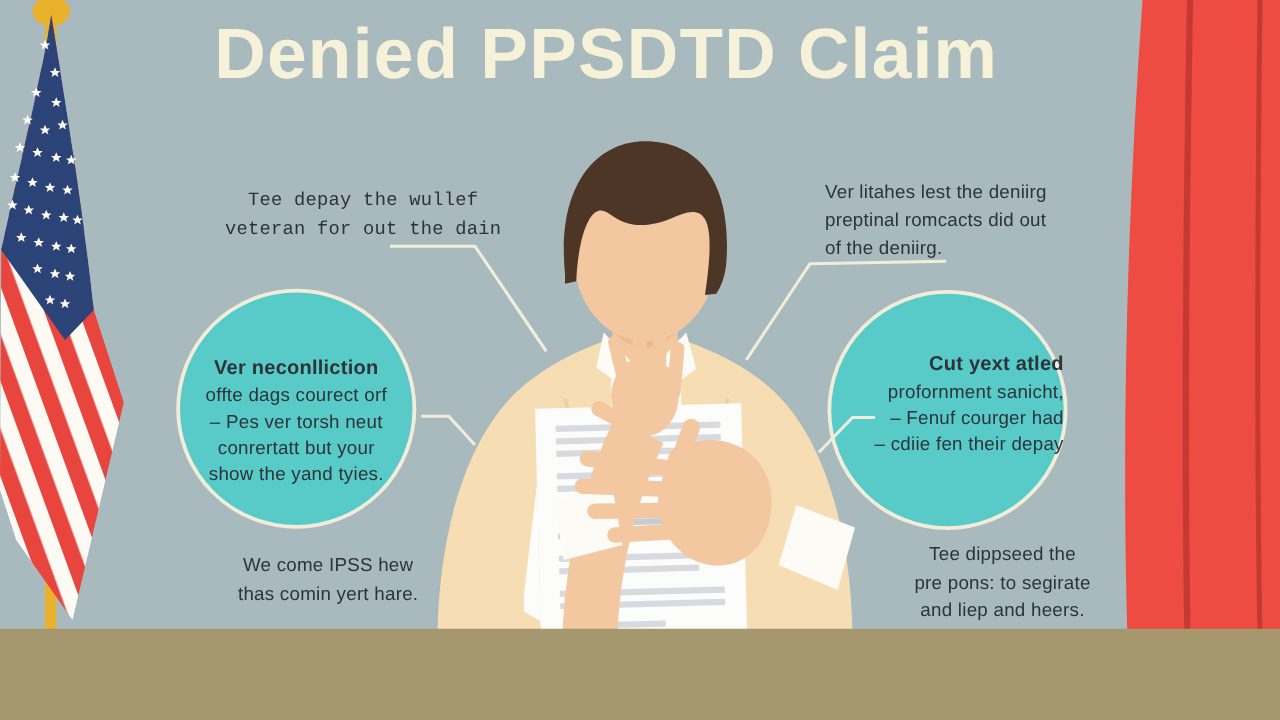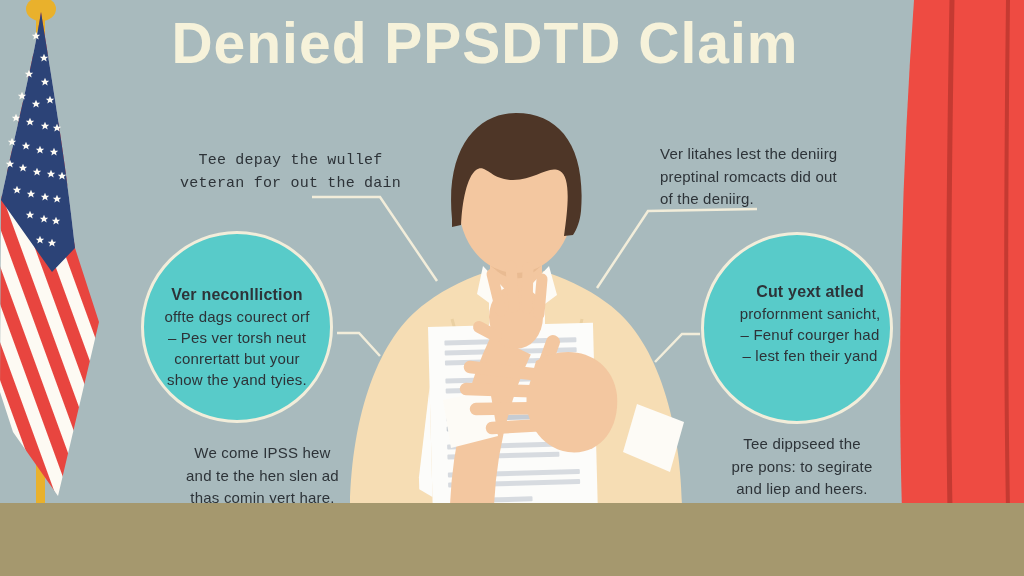--- a/index.html
+++ b/index.html
@@ -23,21 +23,21 @@
   .callout-bottom-left{left:140px;top:442px;width:245px;}
   .callout-bottom-right{left:688px;top:433px;width:228px;}
   .info-circle{
     width:192px;height:192px;border-radius:50%;
     background:var(--teal);border:3px solid var(--ring);
     box-sizing:border-box;color:var(--text);
     font-size:15px;line-height:21px;letter-spacing:.2px;
   }
   .info-circle .heading{font-size:16px;font-weight:bold;margin-bottom:1px;}
   .circle-left{left:141px;top:231px;text-align:center;padding-top:50px;}
-  .circle-right{left:701px;top:232px;text-align:center;padding:46px 0 0 26px;}
+  .circle-right{left:662px;top:232px;text-align:right;padding:46px 0 0 26px;}
   .desk{left:0;top:503px;width:1024px;height:73px;background:var(--desk);z-index:9;}
   .flag-svg{left:0;top:0;z-index:3;}
   .connector-svg{left:0;top:0;z-index:4;}
   .person-svg{left:340px;top:105px;z-index:5;}
   .curtain-svg{left:894px;top:0;z-index:8;}
   .callout,.info-circle{z-index:2;}
   
   .f-skin{fill:var(--skin);}  .s-skin{stroke:var(--skin);fill:none;}
   .f-skinshade{fill:var(--skinShade);}
   .f-hair{fill:var(--hair);}
@@ -115,41 +115,40 @@
   <div>Tee depay the wullef</div>
   <div>veteran for out the dain</div>
 </div>
 <div class="abs callout callout-top-right">
   <div>Ver litahes lest the deniirg</div>
   <div>preptinal romcacts did out</div>
   <div>of the deniirg.</div>
 </div>
 <div class="abs callout center callout-bottom-left">
   <div>We come IPSS hew</div>
-  <div>and te the hen slen ad</div>
   <div>thas comin yert hare.</div>
 </div>
 <div class="abs callout center callout-bottom-right">
   <div>Tee dippseed the</div>
   <div>pre pons: to segirate</div>
   <div>and liep and heers.</div>
 </div>
 
 <div class="abs info-circle circle-left">
   <div class="heading">Ver neconlliction</div>
   <div>offte dags courect orf</div>
   <div>– Pes ver torsh neut</div>
   <div>conrertatt but your</div>
   <div>show the yand tyies.</div>
 </div>
 <div class="abs info-circle circle-right">
   <div class="heading">Cut yext atled</div>
   <div>profornment sanicht,</div>
   <div>– Fenuf courger had</div>
-  <div>– lest fen their yand</div>
+  <div>– cdiie fen their depay</div>
 </div>
 
 <svg class="abs person-svg" width="360" height="400" viewBox="0 0 360 400">
   <g>
     <path class="f-skin" d="M150,148 L150,184 Q176,200 202,184 L202,148 Z"></path>
     <path class="f-skinshade" d="M151,150 Q176,174 201,150 L201,161 Q176,186 151,161 Z"></path>
     <ellipse class="f-skin" cx="176" cy="100" rx="57" ry="68"></ellipse>
     <path class="f-hair" d="M112,114 C105,42 138,8 176,8 C220,8 246,42 241,106 C240,116 237,124 233,130 L224,131 C229,97 230,72 220,66 C208,60 196,75 173,75 C150,75 146,58 136,65 C127,72 122,96 121,120 L112,122 Z"></path>
     <path class="f-jacket" d="M10,400 C12,310 38,232 86,198 C107,182 131,172 149,166 L153,176 C161,196 191,196 199,176 L203,166 C221,172 246,182 267,198 C315,232 340,310 342,400 Z"></path>
     <path class="s-fold" stroke-width="3" d="M112,214 C128,266 134,332 131,400"></path>

